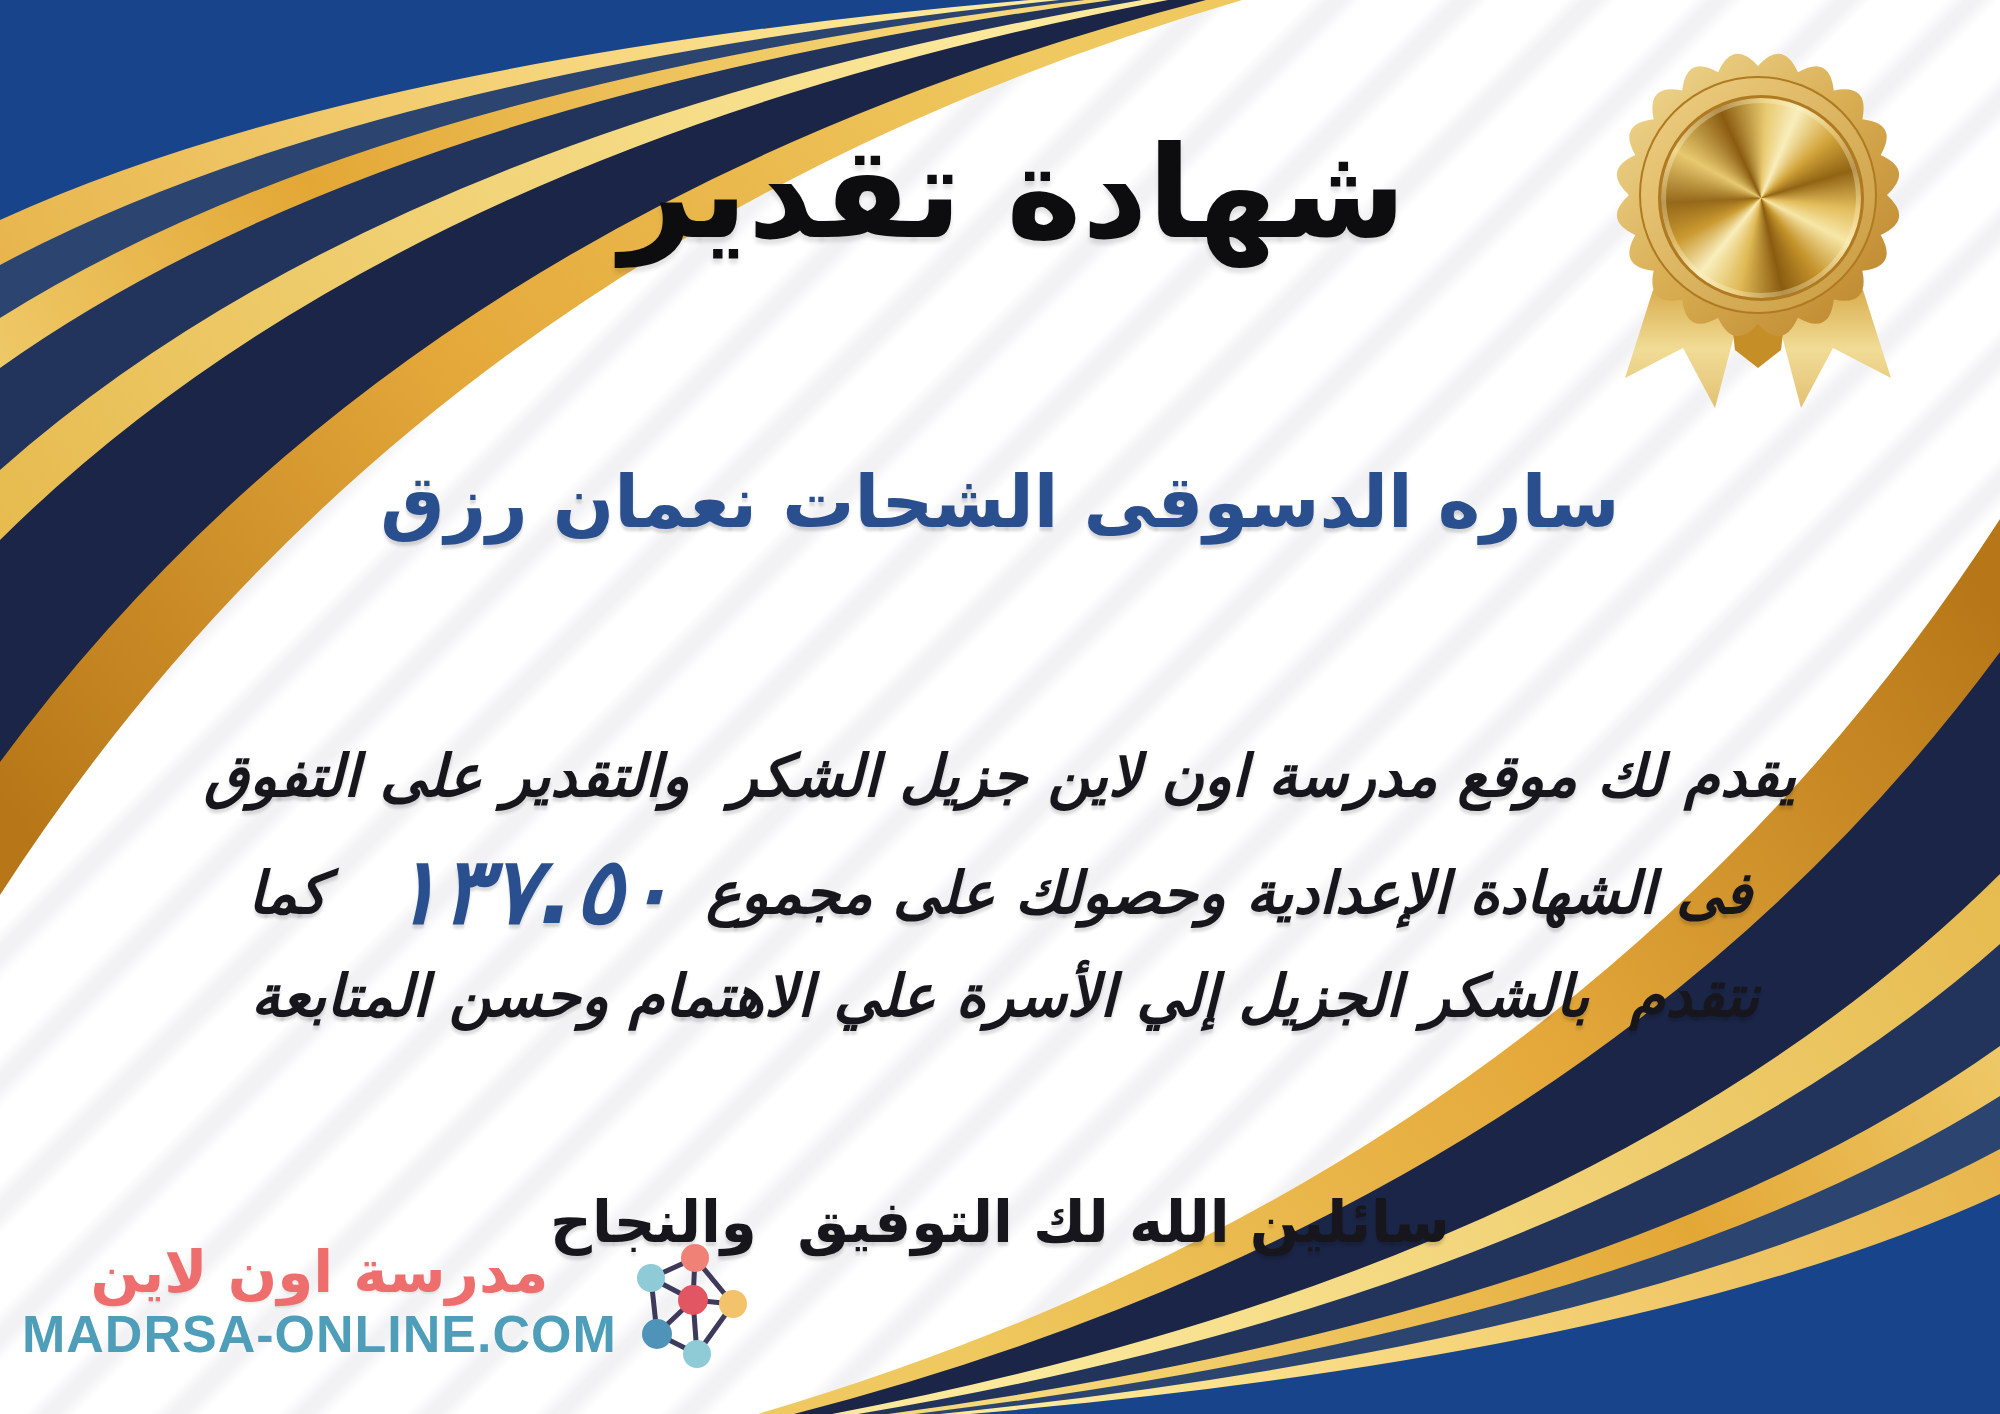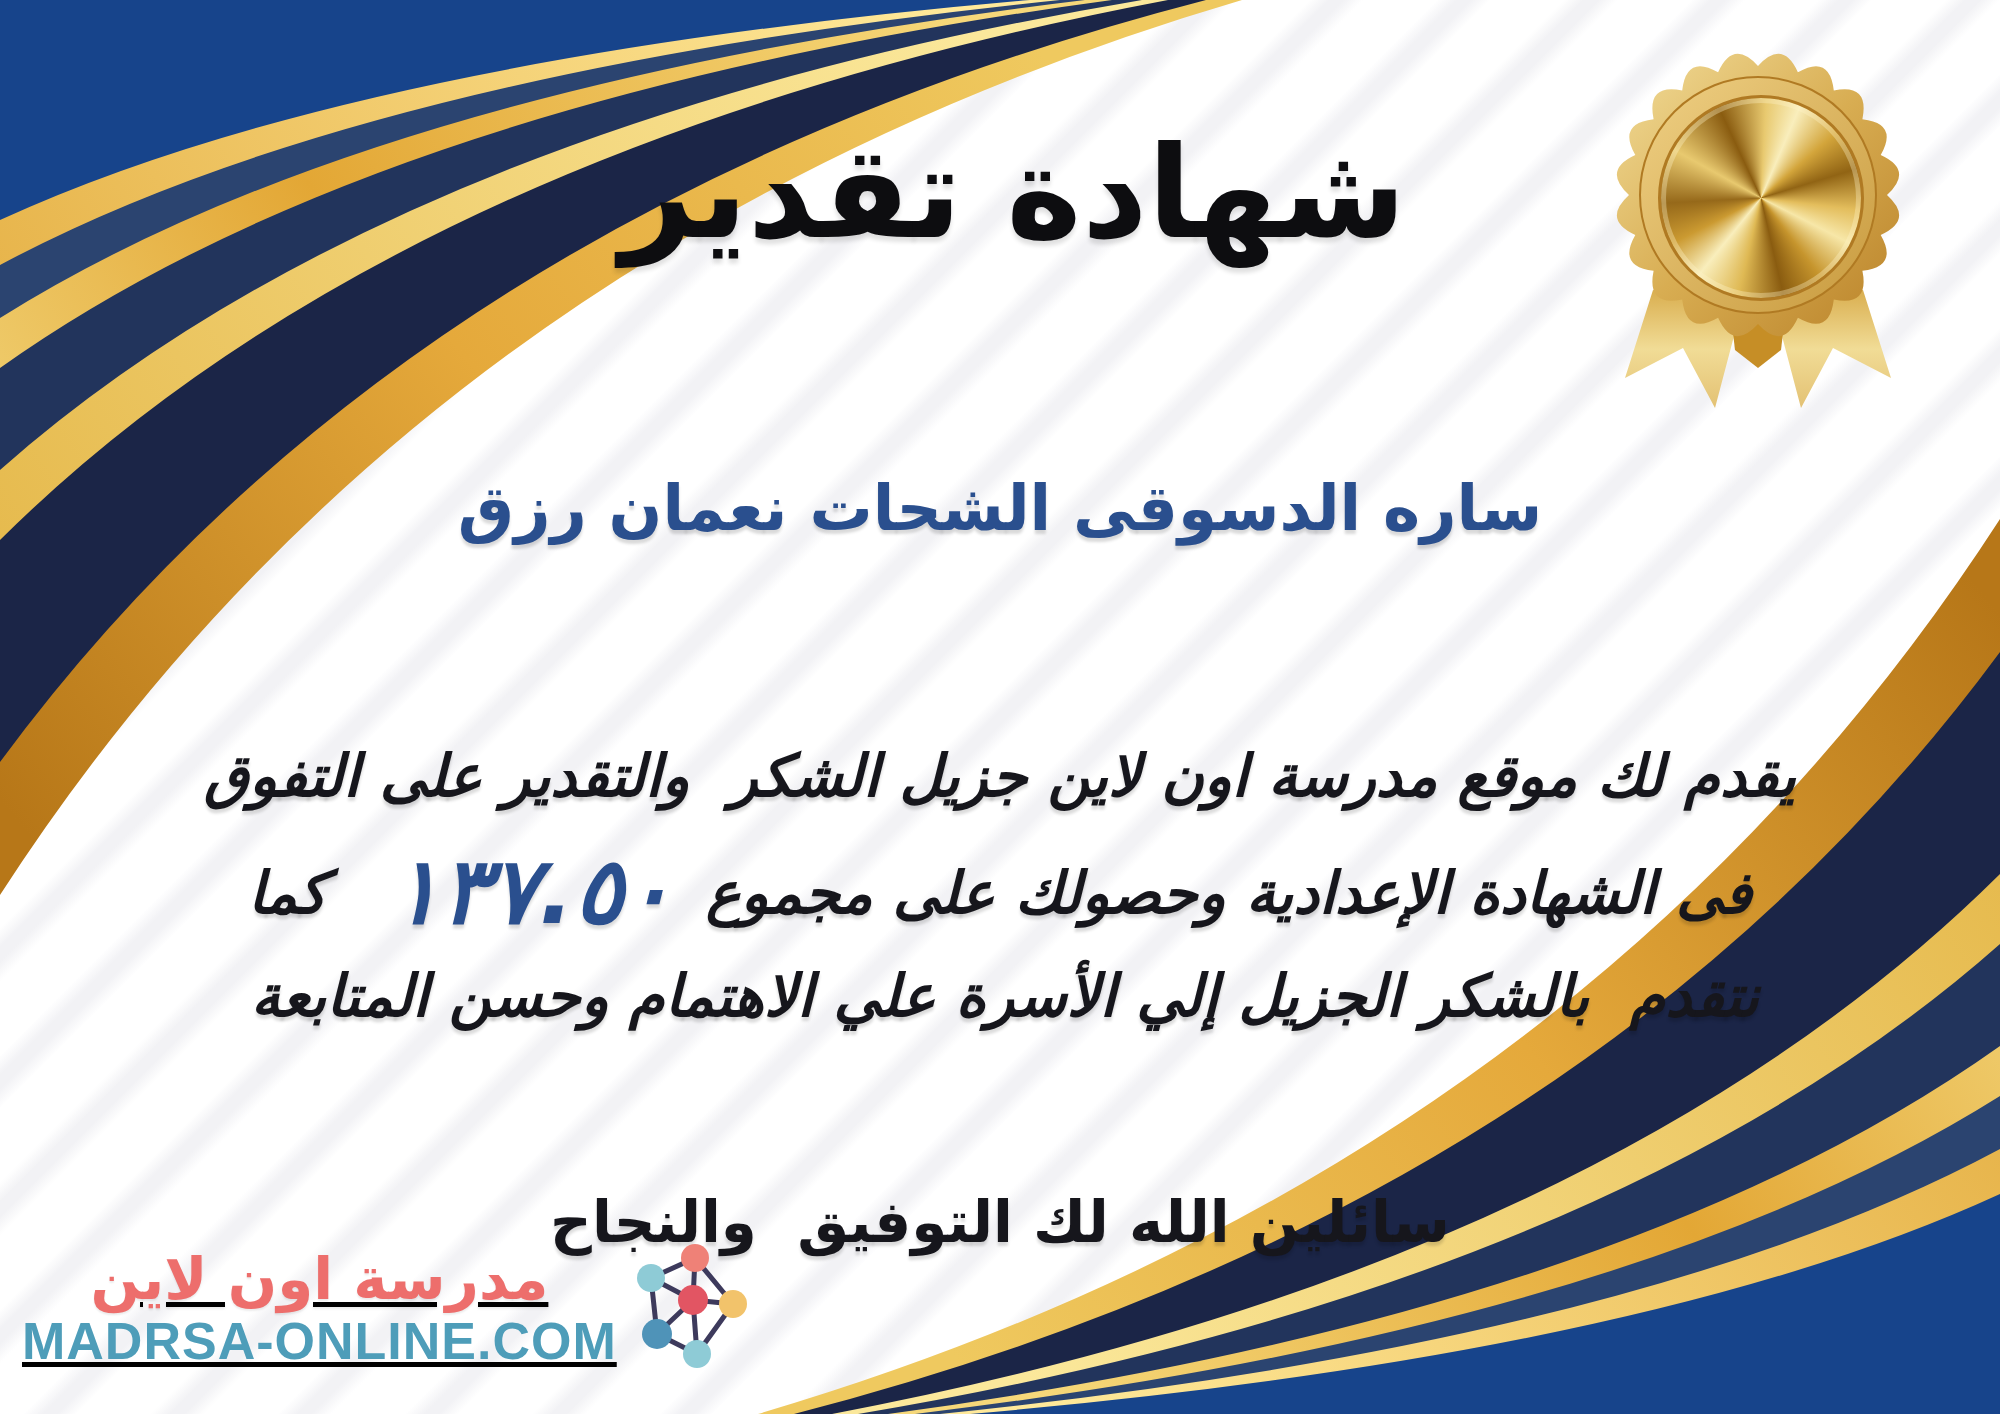--- a/index.html
+++ b/index.html
@@ -10,21 +10,21 @@
       repeating-linear-gradient(135deg,
         #ffffff 0px, #ffffff 26px,
         #f2f2f5 40px, #f2f2f5 50px,
         #ffffff 64px, #ffffff 90px);
   }
   svg.deco{position:absolute;left:0;top:0;width:2000px;height:1414px;pointer-events:none;}
 
   
   .t{position:absolute;left:0;right:0;text-align:center;direction:rtl;white-space:pre;font-weight:bold;}
   #title{top:118px;font-size:128px;color:#0d0d10;letter-spacing:-2px;text-shadow:0 5px 4px rgba(0,0,0,.12);padding-left:26px;}
-  #name{top:472px;font-size:63px;color:#2a4f8e;text-shadow:0 4px 3px rgba(0,0,0,.15);}
+  #name{top:460px;font-size:72px;color:#2a4f8e;text-shadow:0 4px 3px rgba(0,0,0,.15);}
   .bodyline{font-size:58px;color:#16161c;text-shadow:0 4px 3px rgba(0,0,0,.14);font-style:italic;}
   #line1{top:742px;}
   #line2{top:838px;}
   #line3{top:962px;padding-left:10px;}
   #closing{top:1188px;font-size:58px;color:#16161c;text-shadow:0 4px 3px rgba(0,0,0,.14);}
   #line2 .score{font-size:92px;color:#2a4f8e;margin:0 33px 0 64px;vertical-align:-10px;letter-spacing:2px;}
 
   
   #medal{position:absolute;left:1613px;top:50px;width:290px;height:365px;}
   #medal svg{position:absolute;left:0;top:0;}
@@ -33,21 +33,21 @@
     border:3px solid #b07a23;
     background:conic-gradient(from -25deg,
       #8a5c10 0deg,#e8c96f 28deg,#f9eebc 48deg,#d3a53b 74deg,#916414 98deg,
       #e3bd5c 122deg,#f7e7a8 142deg,#c6952d 168deg,#8a5c10 192deg,
       #dfb954 218deg,#f9eebc 244deg,#cb9a31 268deg,#96691a 292deg,
       #e8c96f 324deg,#8a5c10 360deg);
     box-shadow:inset 0 0 0 5px rgba(255,243,200,.35);
   }
 
   
-  #logo{position:absolute;left:22px;top:1242px;display:flex;flex-direction:row-reverse;align-items:center;gap:14px;text-decoration:underline;}
+  #logo{position:absolute;left:22px;top:1242px;display:flex;flex-direction:row-reverse;align-items:flex-start;gap:14px;}
   #logo .texts{display:flex;flex-direction:column;align-items:center;}
   #logo .ar{direction:rtl;font-size:58px;font-weight:bold;color:#ed6e6c;line-height:1.05;text-shadow:0 2px 2px rgba(0,0,0,.08);}
   #logo .en{font-family:"Liberation Sans","DejaVu Sans",sans-serif;font-size:52px;font-weight:bold;color:#4e9db9;letter-spacing:1px;line-height:1.2;}
 </style>
 </head>
 <body>
 
 <div id="page">
 
   <svg class="deco" id="swooshSvg" viewBox="0 0 2000 1414">

